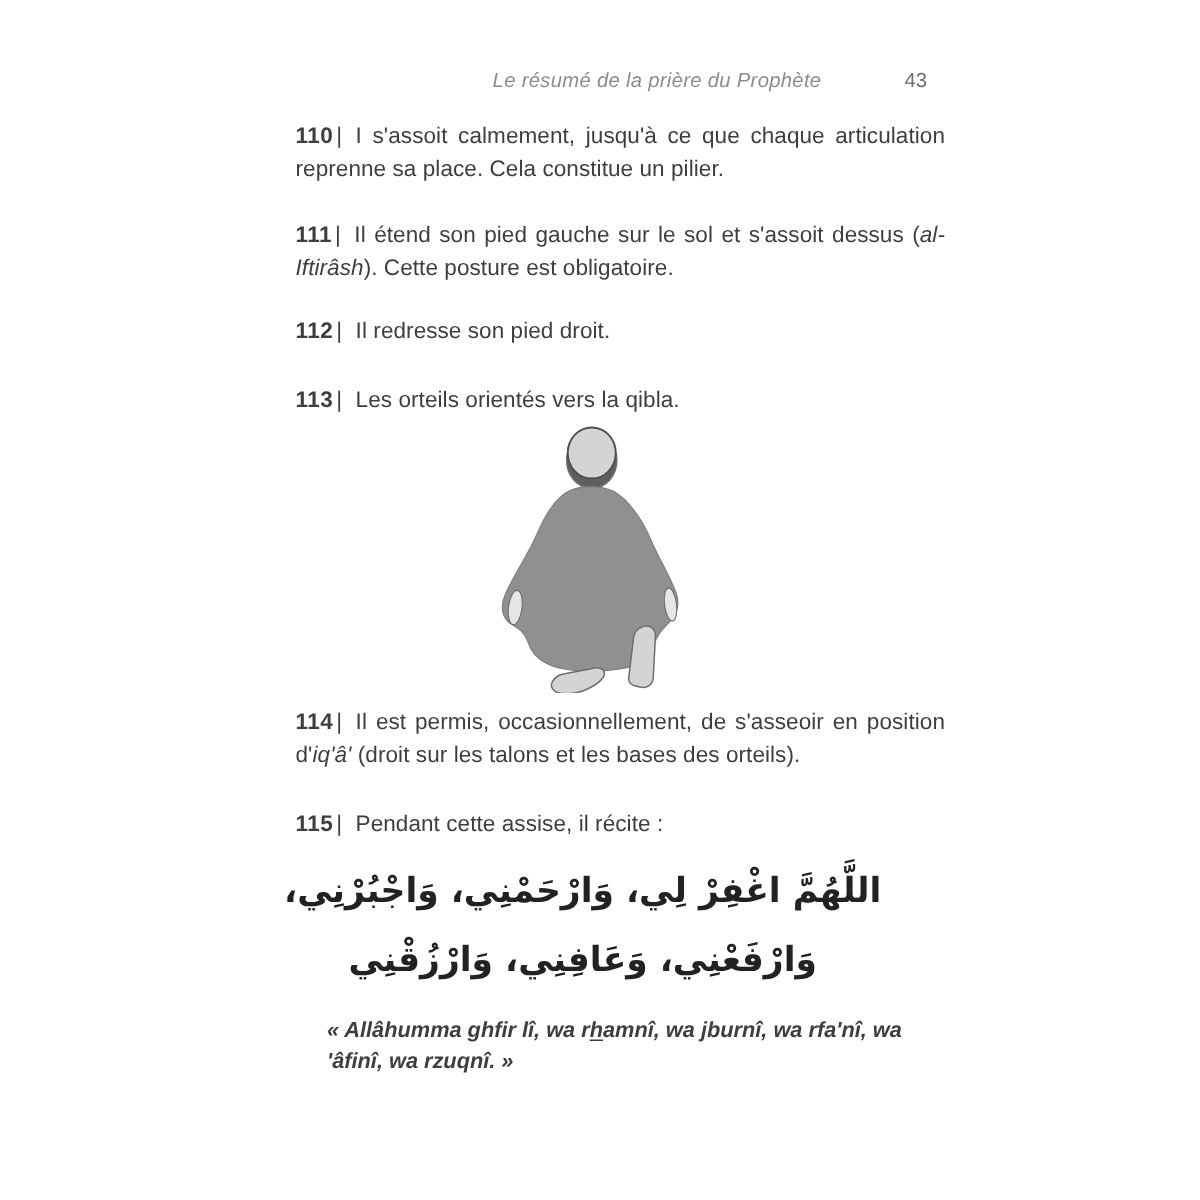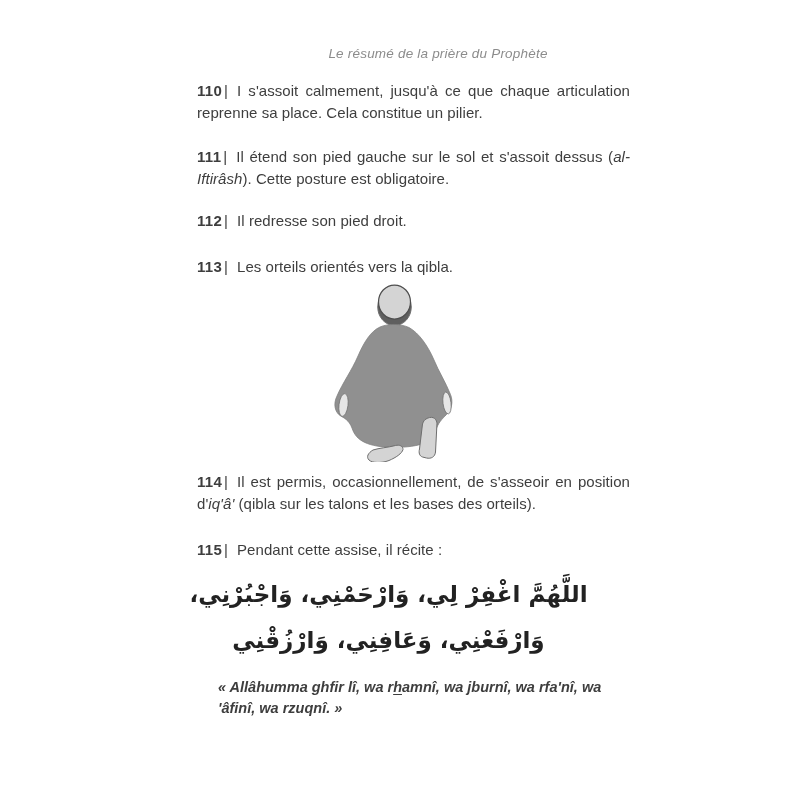--- a/index.html
+++ b/index.html
@@ -88,20 +88,21 @@
     color:var(--text-color);
   }
   .quote .u{text-decoration:underline;text-underline-offset:2px;}
 </style>
 </head>
 <body>
 
 <div class="page">
 
   <div class="running-head">Le résumé de la prière du Prophète</div>
+  <div class="folio">43</div>
 
   <div class="column">
 
     <p class="para" id="p110"><span class="num">110</span><span class="bar">|</span><span>I s'assoit calmement, jusqu'à ce que chaque articulation reprenne sa place. Cela constitue un pilier.</span></p>
 
     <p class="para" id="p111"><span class="num">111</span><span class="bar">|</span><span>Il étend son pied gauche sur le sol et s'assoit dessus (</span><span class="it">al-Iftirâsh</span><span>). Cette posture est obligatoire.</span></p>
 
     <p class="para" id="p112"><span class="num">112</span><span class="bar">|</span><span>Il redresse son pied droit.</span></p>
 
     <p class="para" id="p113"><span class="num">113</span><span class="bar">|</span><span>Les orteils orientés vers la qibla.</span></p>
@@ -140,21 +141,21 @@
 
         <path d="M 80,332
                  C 70,338 66,346 72,352
                  C 78,358 96,359 112,353
                  C 126,347 138,339 140,331
                  C 140,324 133,321 125,323
                  C 110,327 92,328 80,332 Z" style="fill:var(--figure-skin);stroke:var(--figure-outline);stroke-width:2"></path>
       </svg>
     </div>
 
-    <p class="para" id="p114"><span class="num">114</span><span class="bar">|</span><span>Il est permis, occasionnellement, de s'asseoir en position d'</span><span class="it">iq'â'</span><span> (qibla sur les talons et les bases des orteils).</span></p>
+    <p class="para" id="p114"><span class="num">114</span><span class="bar">|</span><span>Il est permis, occasionnellement, de s'asseoir en position d'</span><span class="it">iq'â'</span><span> (droit sur les talons et les bases des orteils).</span></p>
 
     <p class="para" id="p115"><span class="num">115</span><span class="bar">|</span><span>Pendant cette assise, il récite :</span></p>
 
     <p class="arabic" dir="rtl" lang="ar">اللَّهُمَّ اغْفِرْ لِي، وَارْحَمْنِي، وَاجْبُرْنِي، وَارْفَعْنِي، وَعَافِنِي، وَارْزُقْنِي</p>
 
     <p class="quote"><span>« Allâhumma ghfir lî, wa r</span><span class="u">h</span><span>amnî, wa jburnî, wa rfa'nî, wa 'âfinî, wa rzuqnî. »</span></p>
 
   </div>
 </div>
 

